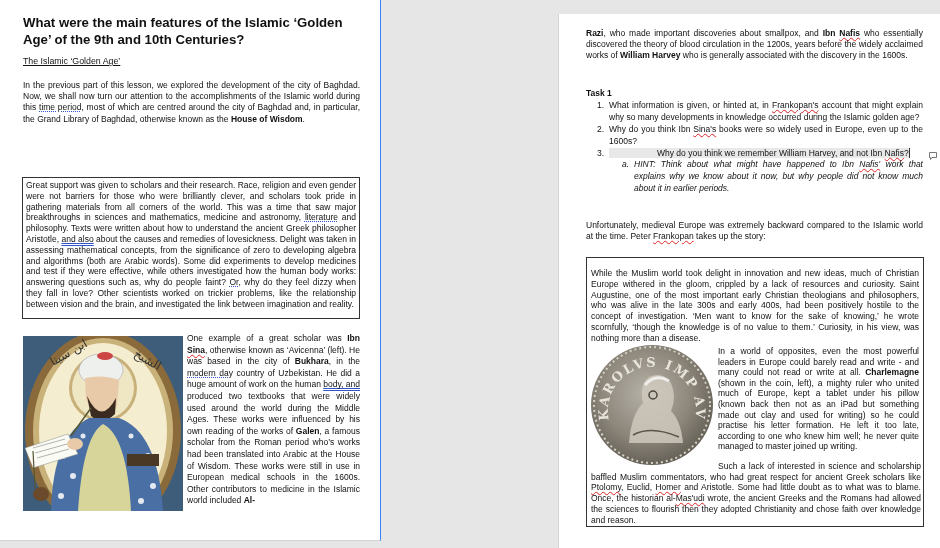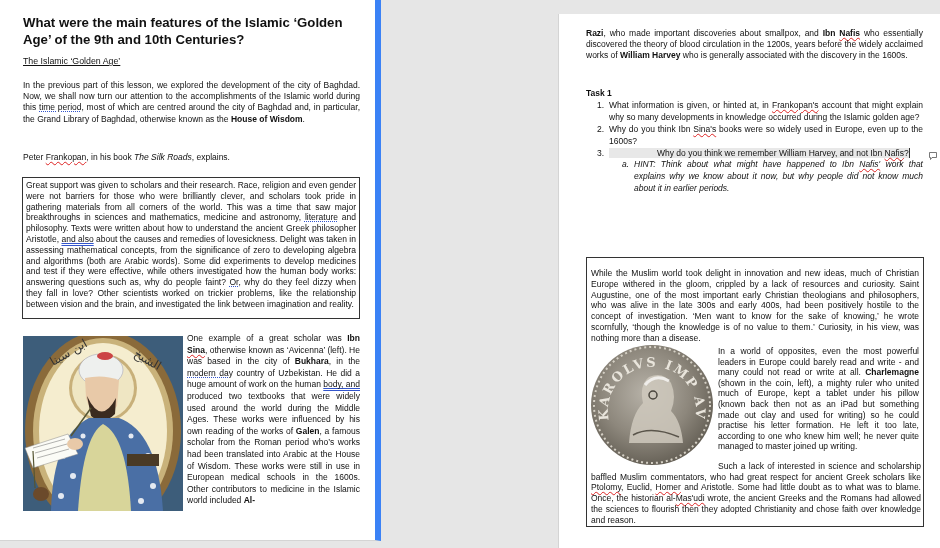--- a/index.html
+++ b/index.html
@@ -10,21 +10,21 @@
     color: #111;
     position: relative;
   }
   .page {
     position: absolute;
     top: 0;
     background: #fff;
     height: 541px;
     overflow: hidden;
   }
-  #page-left { left: 0; width: 381px; border-right: 6px solid #3b82f6; border-bottom: 1px solid #d4d4d4; }
+  #page-left { left: 0; width: 381px; border-right: 1px solid #3b82f6; border-bottom: 1px solid #d4d4d4; }
   #page-right { left: 558px; width: 382px; border-left: 1px solid #d4d4d4; border-bottom: 1px solid #d4d4d4; margin-top: 14px; }
 
   .abs { position: absolute; }
   .body-text {
     font-size: 8.5px;
     line-height: 11.2px;
     text-align: justify;
   }
   .title {
     left: 23px; top: 14px; width: 350px;
@@ -78,23 +78,20 @@
 <div class="page" id="page-left">
 
   <div class="abs title">What were the main features of the Islamic ‘Golden Age’ of the 9th and 10th Centuries?</div>
 
   <div class="abs subhead">The Islamic ‘Golden Age’</div>
 
   <p class="abs body-text" style="left:23px; top:80px; width:337px;">
     <span>In the previous part of this lesson, we explored the development of the city of Baghdad.  Now, we shall now turn our attention to the accomplishments of the Islamic world during this </span><span class="sp-blue">time period</span><span>, most of which are centred around the city of Baghdad and, in particular, the Grand Library of Baghdad, otherwise known as the </span><b>House of Wisdom</b><span>.</span>
   </p>
 
-  <p class="abs body-text" style="left:23px; top:152px; width:337px;">
-    <span>Peter </span><span class="sp-red">Frankopan</span><span>, in his book </span><i>The Silk Roads</i><span>, explains.</span>
-  </p>
 
   <div class="abs quote-box" style="left:22px; top:177px; width:338px; height:142px;">
     <span>Great support was given to scholars and their research.  Race, religion and even gender were not barriers for those who were brilliantly clever, and scholars took pride in gathering materials from all corners of the world.  This was a time that saw major breakthroughs in sciences and mathematics, medicine and astronomy, </span><span class="sp-blue">literature</span><span> and philosophy.  Texts were written about how to understand the ancient Greek philosopher Aristotle, </span><span class="sp-blue2">and also</span><span> about the causes and remedies of lovesickness.  Delight was taken in assessing mathematical concepts, from the significance of zero to developing algebra and algorithms (both are Arabic words).  Some did experiments to develop medicines and test if they were effective, while others investigated how the human body works: answering questions such as, why do people faint?  </span><span class="sp-blue">Or,</span><span> why do they feel dizzy when they fall in love?  Other scientists worked on trickier problems, like the relationship between vision and the brain, and investigated the link between imagination and reality.</span>
   </div>
 
   <div class="abs portrait" title="Portrait of Ibn Sina (Avicenna)">
     <svg width="160" height="175" viewBox="0 0 160 175">
       <rect width="160" height="175" fill="#3d5d7a"></rect>
       <ellipse cx="80" cy="95" rx="78" ry="100" fill="#8a6a3a"></ellipse>
       <ellipse cx="80" cy="95" rx="70" ry="93" fill="#c9b27a"></ellipse>
@@ -159,20 +156,23 @@
         <span class="num">3.</span>
         <span class="highlight-sel"><span>Why do you think we remember William Harvey, and not Ibn </span><span class="sp-red">Nafis</span><span>?</span></span>
       </li>
     </ol>
     <div class="hint">
       <span class="num">a.</span>
       <span>HINT: Think about what might have happened to Ibn </span><span class="sp-red">Nafis'</span><span> work that explains why we know about it now, but why people did not know much about it in earlier periods.</span>
     </div>
   </div>
 
+  <p class="abs body-text" style="left:27px; top:206px; width:337px;">
+    <span>Unfortunately, medieval Europe was extremely backward compared to the Islamic world at the time.  Peter </span><span class="sp-red">Frankopan</span><span> takes up the story:</span>
+  </p>
 
   <div class="abs quote-box" style="left:27px; top:243px; width:338px; height:270px; padding:10px 4px;">
     <div>While the Muslim world took delight in innovation and new ideas, much of Christian Europe withered in the gloom, crippled by a lack of resources and curiosity.  Saint Augustine, one of the most important early Christian theologians and philosophers, who was alive in the late 300s and early 400s, had been positively hostile to the concept of investigation.  ‘Men want to know for the sake of knowing,’ he wrote scornfully, ‘though the knowledge is of no value to them.’  Curiosity, in his view, was nothing more than a disease.</div>
 
     <div class="abs coin" style="left:4px; top:87px;" title="Silver coin of Charlemagne">
       <svg width="122" height="120" viewBox="0 0 122 120">
         <circle cx="61" cy="60" r="58" fill="none" stroke="#d5d0c5" stroke-width="2" stroke-dasharray="2 3"></circle>
         <defs>
           <path id="coinArc" d="M18 75 A44 44 0 1 1 104 75"></path>
         </defs>

